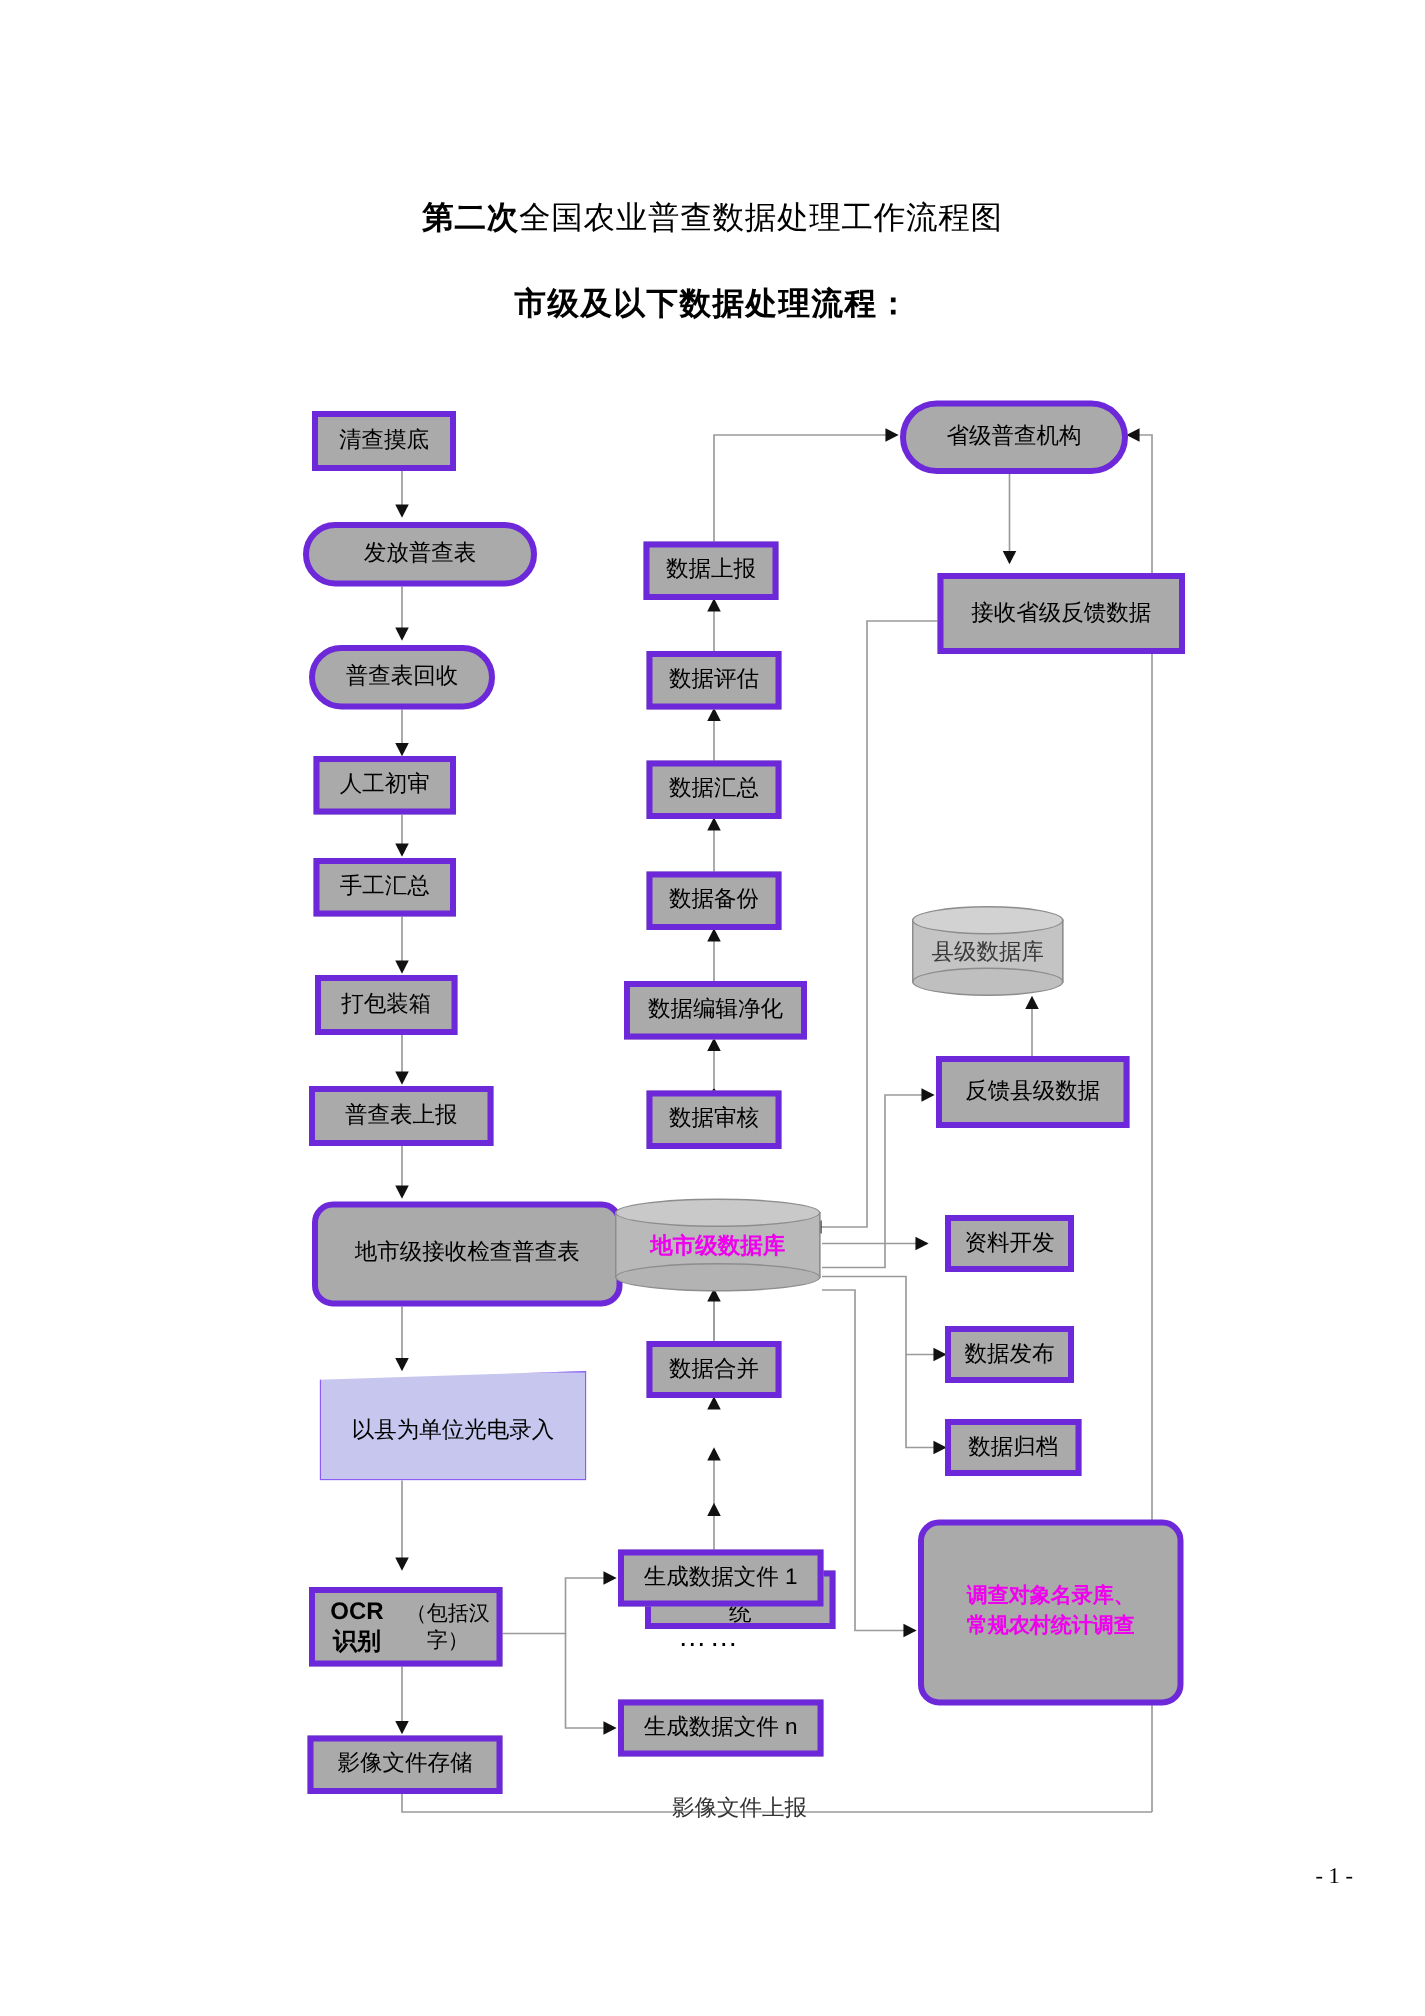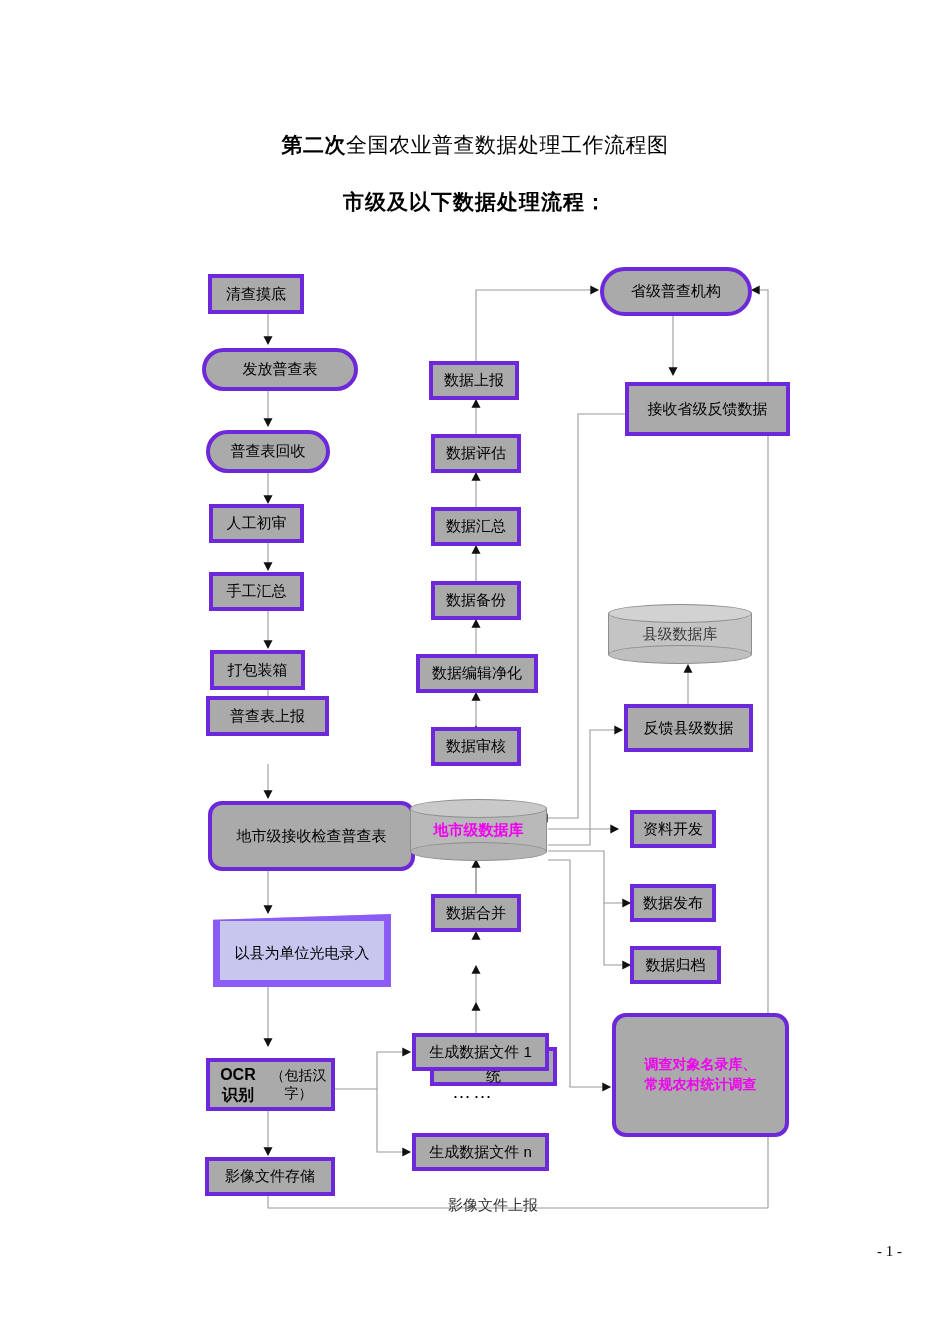--- a/index.html
+++ b/index.html
@@ -28,27 +28,27 @@
 
   
   .node{
     position:absolute;box-sizing:border-box;
     display:flex;align-items:center;justify-content:center;
     text-align:center;color:#000;line-height:1.25;
     font-size:15px;background:#aaaaaa;border:4px solid #6d28d9;
     z-index:3;
   }
   .node.sans{font-family:"Liberation Sans","DejaVu Sans",sans-serif;}
-  .node.serif{font-family:Liberation Serif, serif;}
+  .node.serif{font-family:Liberation Mono, monospace;}
   .node.round{border-radius:26px;}
   .node.soft{border-radius:14px;}
 
   
   .trapez{
-    position:absolute;background:#c6c6ef;border:7px solid #8b5cf6;
+    position:absolute;background:#c6c6ef;border:1px solid #8b5cf6;
     clip-path:polygon(0% 8%,100% 0%,100% 100%,0% 100%);
     display:flex;align-items:center;justify-content:center;
     font-family:"Liberation Sans","DejaVu Sans",sans-serif;
     font-size:15px;color:#000;z-index:3;box-sizing:border-box;
   }
 
   
   .cyl{position:absolute;z-index:4;}
   .cyl .body{
     position:absolute;left:0;right:0;top:9px;bottom:9px;
@@ -185,21 +185,21 @@
   </div>
 
   <div class="node sans" style="left:209px;top:572px;width:95px;height:39px;">
     <span>手工汇总</span>
   </div>
 
   <div class="node sans" style="left:210px;top:650px;width:95px;height:40px;">
     <span>打包装箱</span>
   </div>
 
-  <div class="node sans" style="left:206px;top:696px;width:123px;height:40px;">
+  <div class="node sans" style="left:206px;top:724px;width:123px;height:40px;">
     <span>普查表上报</span>
   </div>
 
   <div class="node serif soft" style="left:208px;top:801px;width:207px;height:70px;font-size:15px;">
     <span>地市级接收检查普查表</span>
   </div>
 
   <div class="trapez" style="left:213px;top:914px;width:178px;height:73px;">
     <span style="padding-top:6px;">以县为单位光电录入</span>
   </div>
@@ -269,21 +269,21 @@
   </div>
 
   <div class="node sans" style="left:625px;top:382px;width:165px;height:54px;">
     <span>接收省级反馈数据</span>
   </div>
 
   <div class="node sans round" style="left:600px;top:267px;width:152px;height:49px;">
     <span>省级普查机构</span>
   </div>
 
-  <div class="cyl light" style="left:608px;top:604px;width:144px;height:60px;">
+  <div class="cyl light" style="left:608px;top:604px;width:101px;height:60px;">
     <div class="body"></div>
     <div class="bot"></div>
     <div class="top"></div>
     <div class="lbl">
       <span class="serifgray">县级数据库</span>
     </div>
   </div>
 
   <div class="node sans" style="left:624px;top:704px;width:129px;height:48px;">
     <span>反馈县级数据</span>

